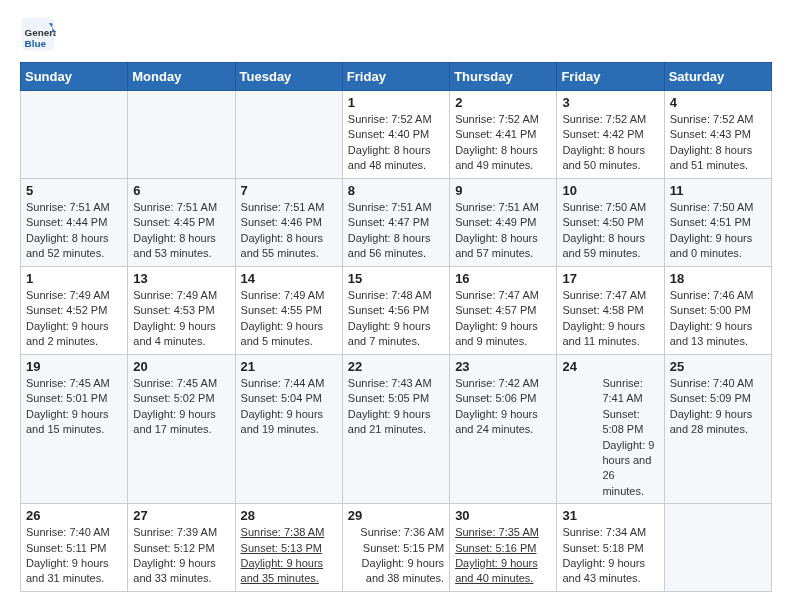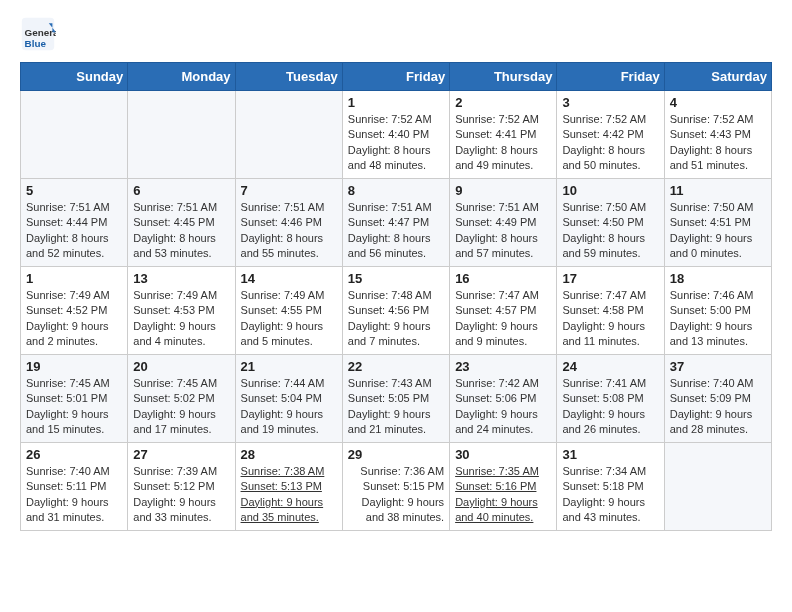--- a/index.html
+++ b/index.html
@@ -62,21 +62,21 @@
       width: 100%;
       border-collapse: collapse;
       border: 1px solid #ccc;
     }
     .calendar th {
       background: #2a6db5;
       color: #fff;
       font-size: 13px;
       font-weight: bold;
       padding: 6px 4px;
-      text-align: right;
+      text-align: left;
       border: 1px solid #1e5a9c;
     }
     .calendar td {
       vertical-align: top;
       border: 1px solid #ccc;
       padding: 4px 5px;
       font-size: 10.5px;
       color: #333;
       width: calc(100% / 7);
       height: 88px;
@@ -283,26 +283,26 @@
 Daylight: 9 hours and 21 minutes.</div>
           </td>
           <td>
             <span class="day-number">23</span>
             <div class="day-info" style="white-space: pre-line;">Sunrise: 7:42 AM
 Sunset: 5:06 PM
 Daylight: 9 hours and 24 minutes.</div>
           </td>
           <td>
             <span class="day-number">24</span>
-            <div class="day-info" style="white-space: pre-line;">Sunrise: 7:41 AM
+            <div class="day-info" style="white-space: pre-line; margin-left: 40px;">Sunrise: 7:41 AM
 Sunset: 5:08 PM
 Daylight: 9 hours and 26 minutes.</div>
           </td>
           <td>
-            <span class="day-number">37</span>
+            <span class="day-number">25</span>
             <div class="day-info" style="white-space: pre-line;">Sunrise: 7:40 AM
 Sunset: 5:09 PM
 Daylight: 9 hours and 28 minutes.</div>
           </td>
         </tr>
         <tr>
           <td>
             <span class="day-number">26</span>
             <div class="day-info" style="white-space: pre-line;">Sunrise: 7:40 AM
 Sunset: 5:11 PM

